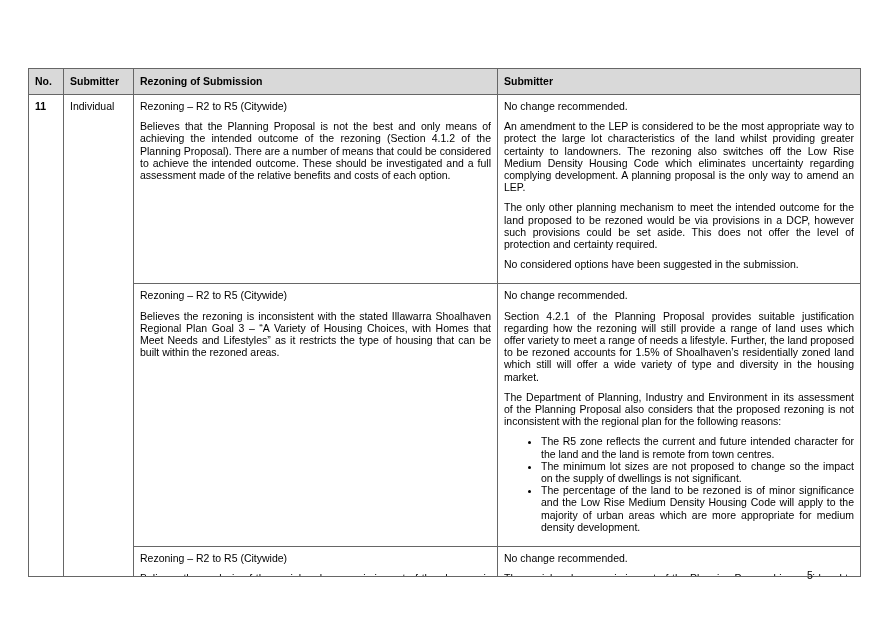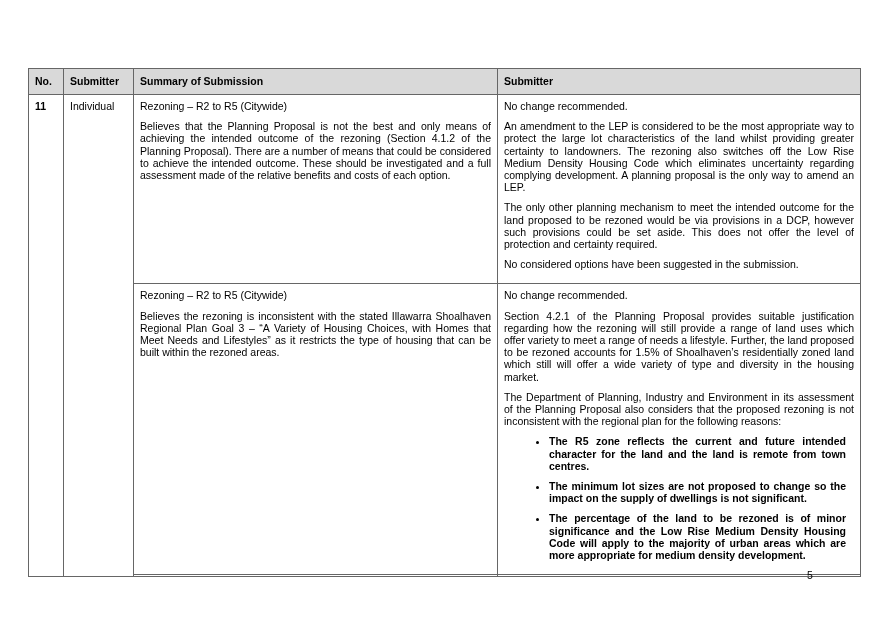--- a/index.html
+++ b/index.html
@@ -63,22 +63,21 @@
     text-align: justify;
     margin: 0 0 8px 0;
   }
   ul.bullets {
     margin: 0 0 8px 0;
     padding-left: 37px;
     list-style-type: disc;
   }
   ul.bullets li {
     text-align: justify;
-    margin: 8px;
-    font-weight: bold;
+    margin: 0;
   }
   .page-num {
     position: absolute;
     left: 790px;
     top: 569px;
     width: 40px;
     text-align: center;
     font-size: 10.5px;
     line-height: 12px;
   }
@@ -93,21 +92,21 @@
       <colgroup>
         <col class="c-no">
           <col class="c-sub">
           <col class="c-sum">
           <col class="c-com">
       </colgroup>
       <thead>
         <tr>
           <th>No.</th>
           <th>Submitter</th>
-          <th>Summary of Submission</th>
+          <th>Rezoning of Submission</th>
           <th>Submitter</th>
         </tr>
       </thead>
       <tbody>
         <tr class="r0">
           <td class="cell-no" rowspan="3">11</td>
           <td rowspan="3">Individual</td>
           <td>
             <p class="h">Rezoning – R2 to R5 (Citywide)</p>
             <p class="j">Believes that the Planning Proposal is not the best and only means of achieving the intended outcome of the rezoning (Section 4.1.2 of the Planning Proposal). There are a number of means that could be considered to achieve the intended outcome. These should be investigated and a full assessment made of the relative benefits and costs of each option.</p>

